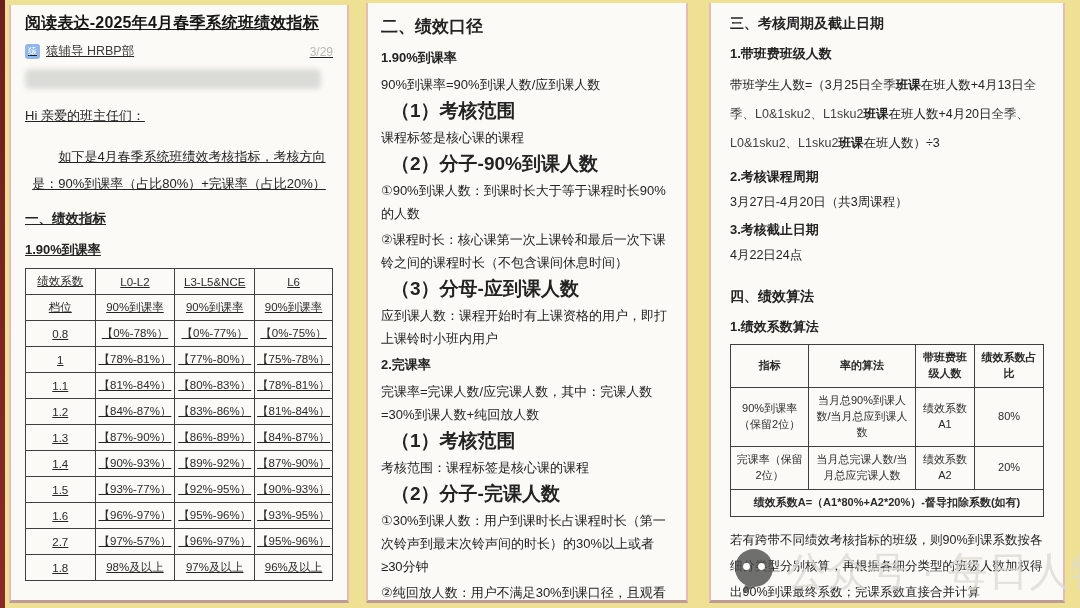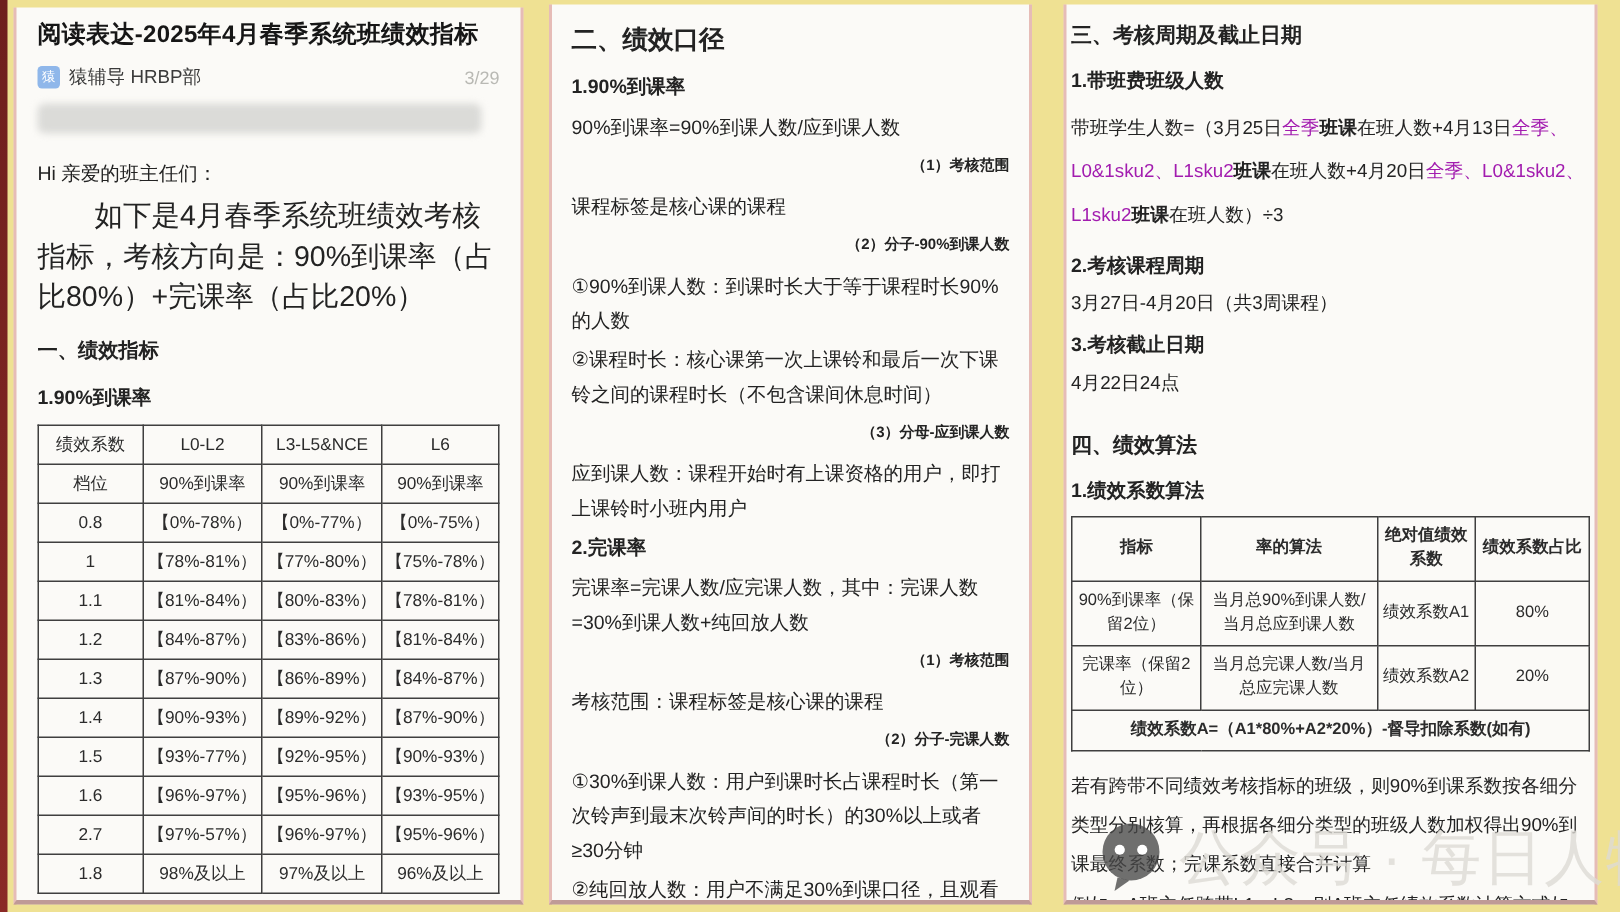--- a/index.html
+++ b/index.html
@@ -8,57 +8,57 @@
     background:#efe193;
     font-family:"Liberation Sans","DejaVu Sans",sans-serif;
     color:#232323;
   }
   .edge-left{position:absolute;left:0;top:0;width:5px;height:608px;
     background:linear-gradient(180deg,#6e1f1d,#8a2a26);z-index:3;}
   .col{position:absolute;background:#fbfaf7;box-sizing:border-box;overflow:hidden;
     border-left:2px solid rgba(199,96,86,.40);
     border-right:2px solid rgba(199,96,86,.40);
     border-bottom:3px solid rgba(120,39,36,.45);}
-  .col1{left:9px;top:5px;width:340px;height:598px;padding:8px 14px;}
+  .col1{left:9px;top:5px;width:340px;height:598px;padding:8px 14px;text-decoration:underline;}
   .col2{left:366px;top:3px;width:322px;height:600px;padding:10px 13px;}
-  .col3{left:709px;top:3px;width:356px;height:600px;padding:10px 3px;}
+  .col3{left:709px;top:3px;width:356px;height:600px;padding:10px 19px;}
 
   
   .p1-title{font-size:16px;font-weight:bold;letter-spacing:.2px;color:#161616;}
   .byline{display:flex;align-items:center;gap:6px;margin-top:9px;}
   .src-icon{width:15px;height:15px;background:#8fb7ea;color:#fff;font-size:9px;
     border-radius:3px;display:flex;align-items:center;justify-content:center;flex:0 0 15px;}
   .src-name{font-size:12.5px;color:#3a3a3a;text-align:center;}
   .page-indicator{margin-left:auto;font-size:12px;color:#b9b9b4;}
   .redaction{margin-top:9px;height:20px;width:296px;background:#dbdbd8;
     border-radius:5px;filter:blur(2.5px);}
   .greeting{margin-top:18px;font-size:13px;}
-  .intro{margin-top:6px;font-size:19px;line-height:27px;text-indent:2em;}
+  .intro{margin-top:18px;font-size:13px;line-height:27px;text-indent:2em;text-align:center;}
   .h-sec{margin-top:13px;font-weight:bold;font-size:13.5px;}
   .h-sub{margin-top:13px;font-weight:bold;font-size:13px;}
   .h-m2{margin-top:21px;}
   table{border-collapse:collapse;}
   .tbl{width:100%;margin-top:9px;}
   .tbl td{border:1px solid #3f3f3f;text-align:center;font-size:11.5px;
     padding:5px 2px;color:#2b2b2b;}
 
   
   .blk{color:#232323;}
   .blk-h1{font-size:17px;font-weight:bold;margin:2px 0 9px;}
   .blk-h2{font-size:13px;font-weight:bold;margin:4px 0;line-height:22px;}
-  .blk-h2i{font-size:10px;font-weight:bold;margin:4px 0;padding-left:10px;line-height:22px;text-align:right;}
+  .blk-h2i{font-size:19px;font-weight:bold;margin:4px 0;padding-left:10px;line-height:22px;}
   .blk-body{font-size:13px;line-height:23px;margin:3px 0;}
 
   
   .c3-h1{font-size:14px;font-weight:bold;margin:2px 0 12px;}
   .sec4{margin-top:24px;}
   .c3-h2{font-size:13px;font-weight:bold;margin:10px 0 8px;}
   .c3-body{font-size:12.5px;margin:6px 0;}
   .rich{font-size:12.5px;line-height:29px;margin:4px 0 6px;}
-  .run-red{color:#a21caf;}
+  .run-red{color:#404040;}
   .run-b{font-weight:bold;}
   .t-algo{margin-top:6px;border-radius:19px;}
   .t-algo td{font-size:11px;padding:5px 3px;line-height:1.45;}
   .cell-b{font-weight:bold;}
   .t-note{font-size:12.5px;line-height:26px;margin:10px 0 4px;}
 
   
   .watermark{position:absolute;left:731px;top:544px;display:flex;align-items:center;
     gap:9px;z-index:9;pointer-events:none;}
   .wm-text{font-size:40px;color:rgba(221,219,212,.80);letter-spacing:1px;white-space:nowrap;}
@@ -202,21 +202,21 @@
     <colgroup>
         <col style="width:25%">
         <col style="width:34%">
         <col style="width:19%">
         <col style="width:22%">
       </colgroup>
     <tbody>
         <tr>
           <td class="cell-b">指标</td>
           <td class="cell-b">率的算法</td>
-          <td class="cell-b">绝对值绩效系数</td>
+          <td class="cell-b">带班费班级人数</td>
           <td class="cell-b">绩效系数占比</td>
         </tr>
         <tr>
           <td>90%到课率（保留2位）</td>
           <td>当月总90%到课人数/当月总应到课人数</td>
           <td>绩效系数A1</td>
           <td>80%</td>
         </tr>
         <tr>
           <td>完课率（保留2位）</td>

